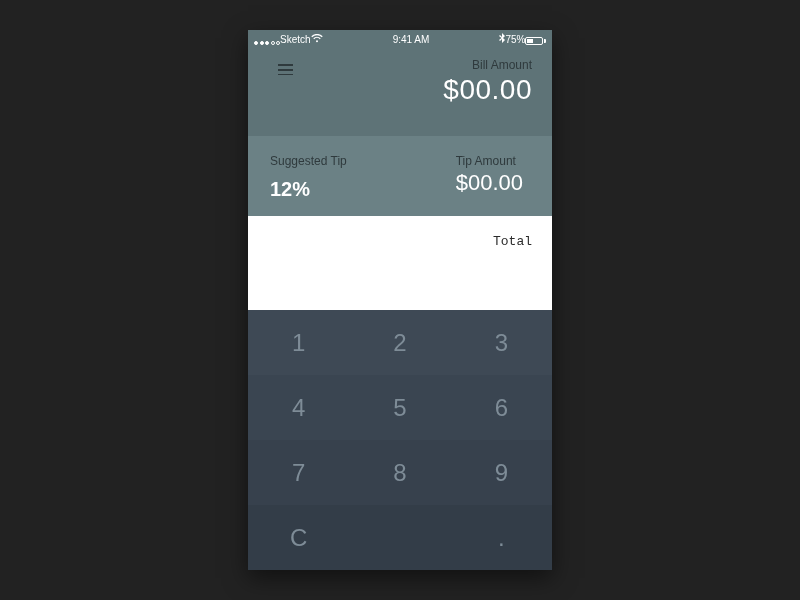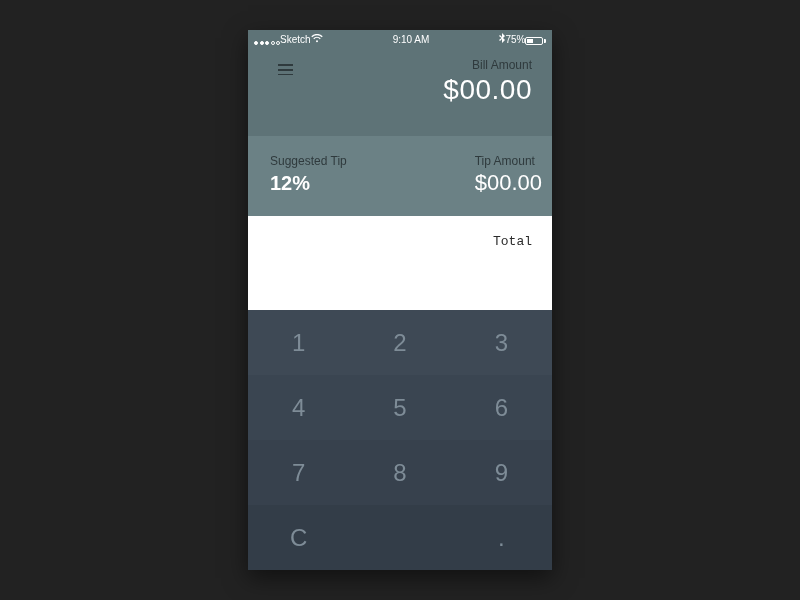--- a/index.html
+++ b/index.html
@@ -66,25 +66,25 @@
   }
   .amount-large {
     font-size: 28px; color: #fff; font-weight: 300; letter-spacing: 0.5px;
   }
   
   .panel-tip {
     background: #6b8185;
     height: 80px;
     display: flex;
     justify-content: space-between;
-    padding: 18px 10px 12px 22px;
+    padding: 18px 29px 12px 22px;
   }
   .tip-left { text-align: left; }
   .tip-right { }
-  .tip-pct { font-size: 20px; color: #fff; font-weight: 600; margin-top: 4px; }
+  .tip-pct { font-size: 20px; color: #fff; font-weight: 600; margin-top: 10px; }
   .tip-amount { font-size: 22px; color: #fff; font-weight: 300; margin-top: 0px; }
   
   .panel-total {
     background: #ffffff;
     height: 94px;
     display: flex;
     justify-content: flex-end;
     align-items: flex-start;
     padding: 18px 20px;
     font-family: Liberation Mono, monospace;
@@ -121,21 +121,21 @@
           <span class="dot"></span>
           <span class="dot"></span>
       </span>
       <span>Sketch</span>
       <span>
         <svg width="12" height="9" viewBox="0 0 12 9">
           <path d="M6 8.2a1 1 0 100-2 1 1 0 000 2zM3.2 5.2a4 4 0 015.6 0l.9-.9a5.3 5.3 0 00-7.4 0l.9.9zM1.2 3.2a6.8 6.8 0 019.6 0l.9-.9a8 8 0 00-11.4 0l.9.9z" fill="#fff"></path>
         </svg>
       </span>
     </div>
-    <div>9:10 AM</div>
+    <div>9:41 AM</div>
     <div class="status-right">
       <span>
         <svg width="6" height="10" viewBox="0 0 6 10">
           <path d="M3 0v4L1 2 0 3l2.5 2L0 7l1 1 2-2v4l3-3-2-2 2-2-3-3z" fill="#fff"></path>
         </svg>
       </span>
       <span>75%</span>
       <span class="battery">
         <span class="batt-body">
             <span class="batt-fill"></span>

